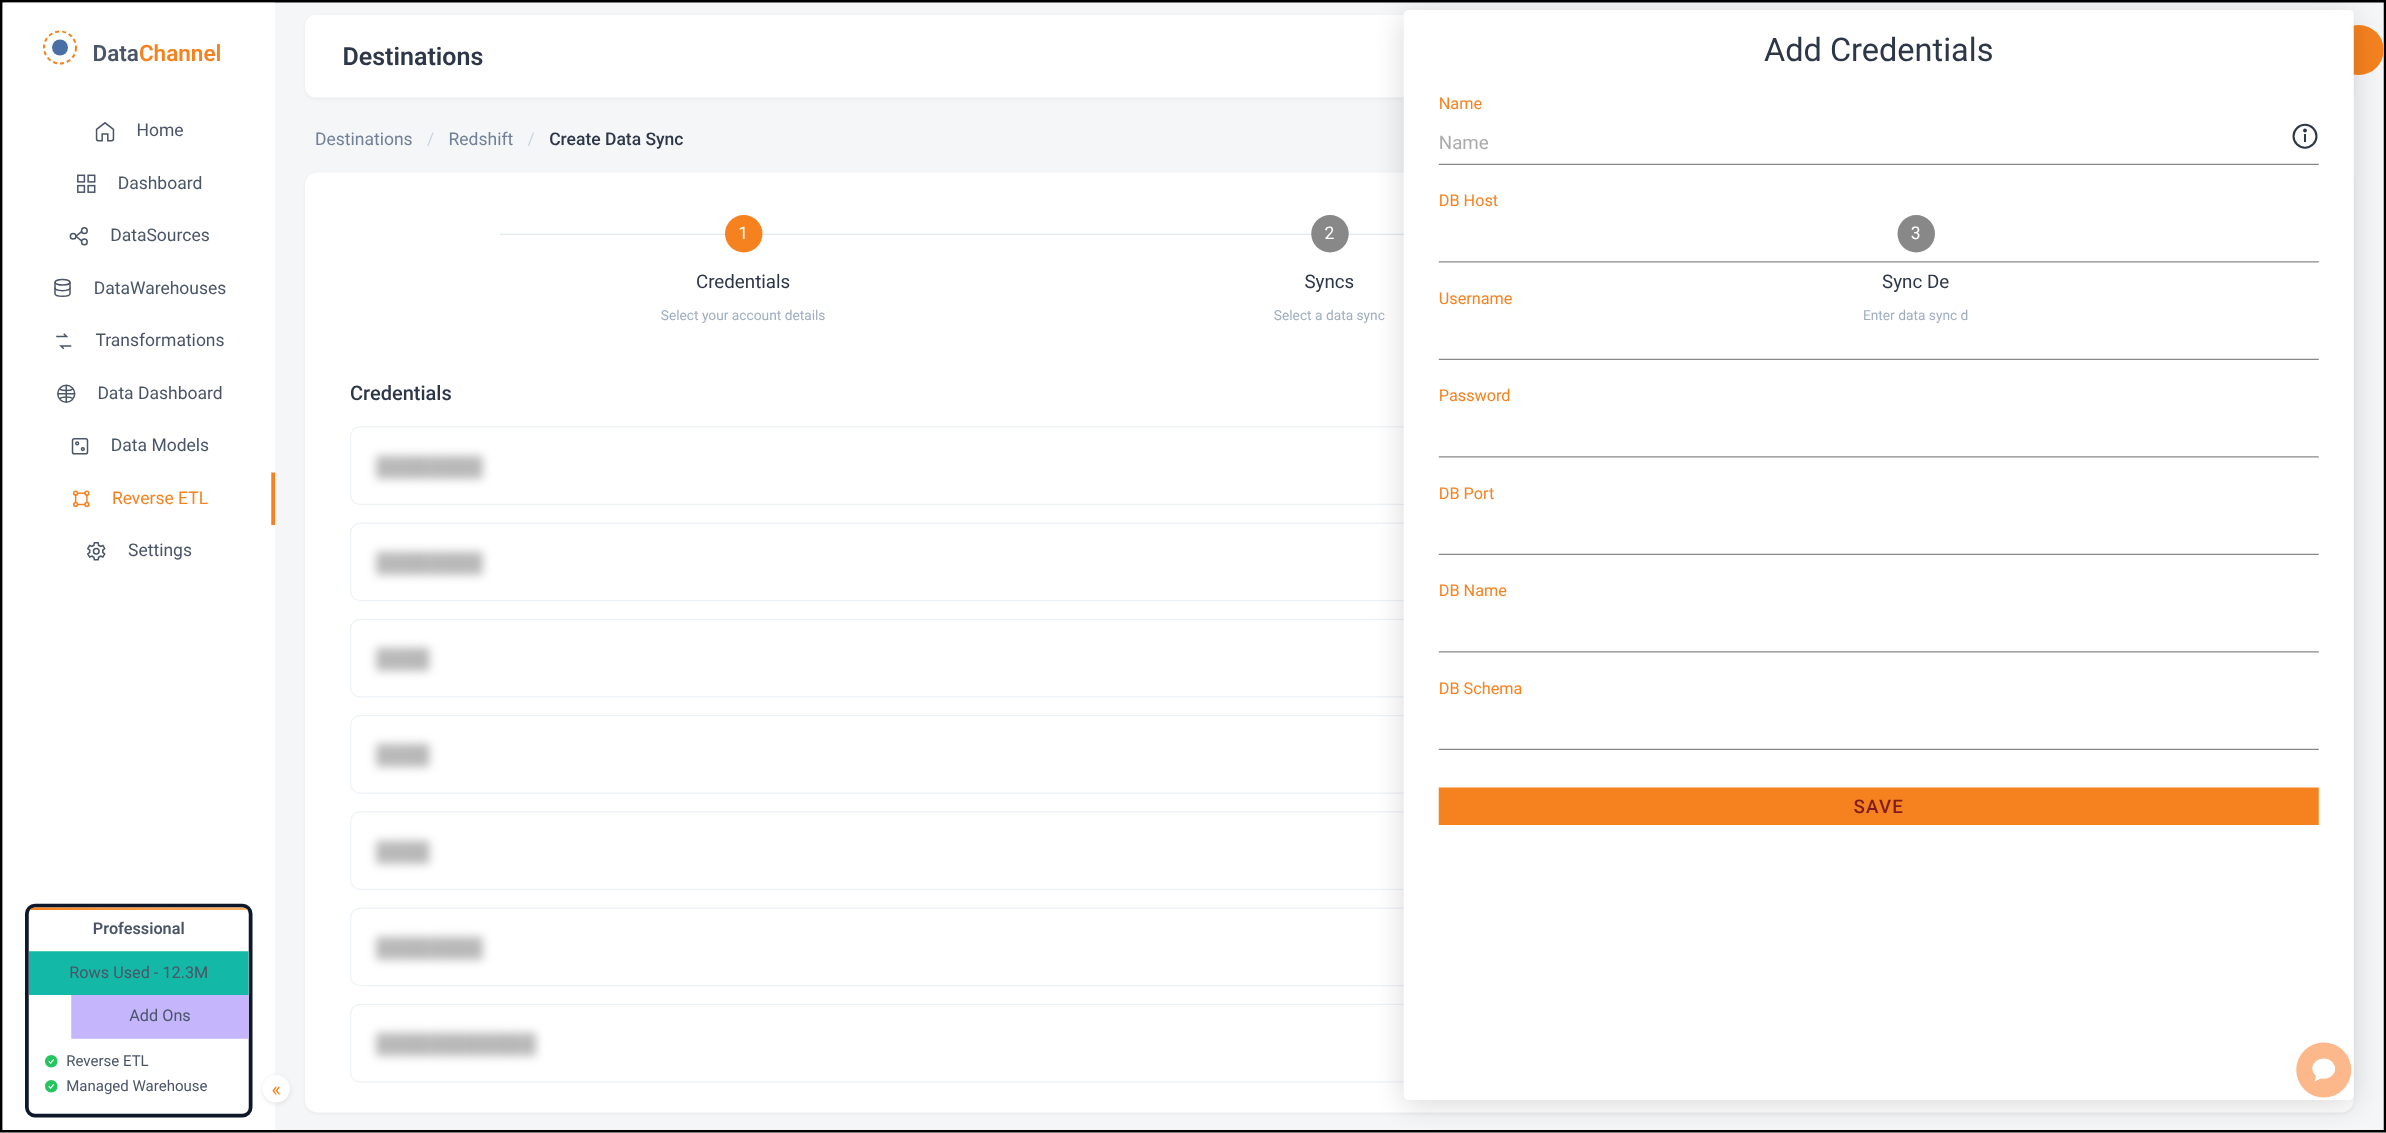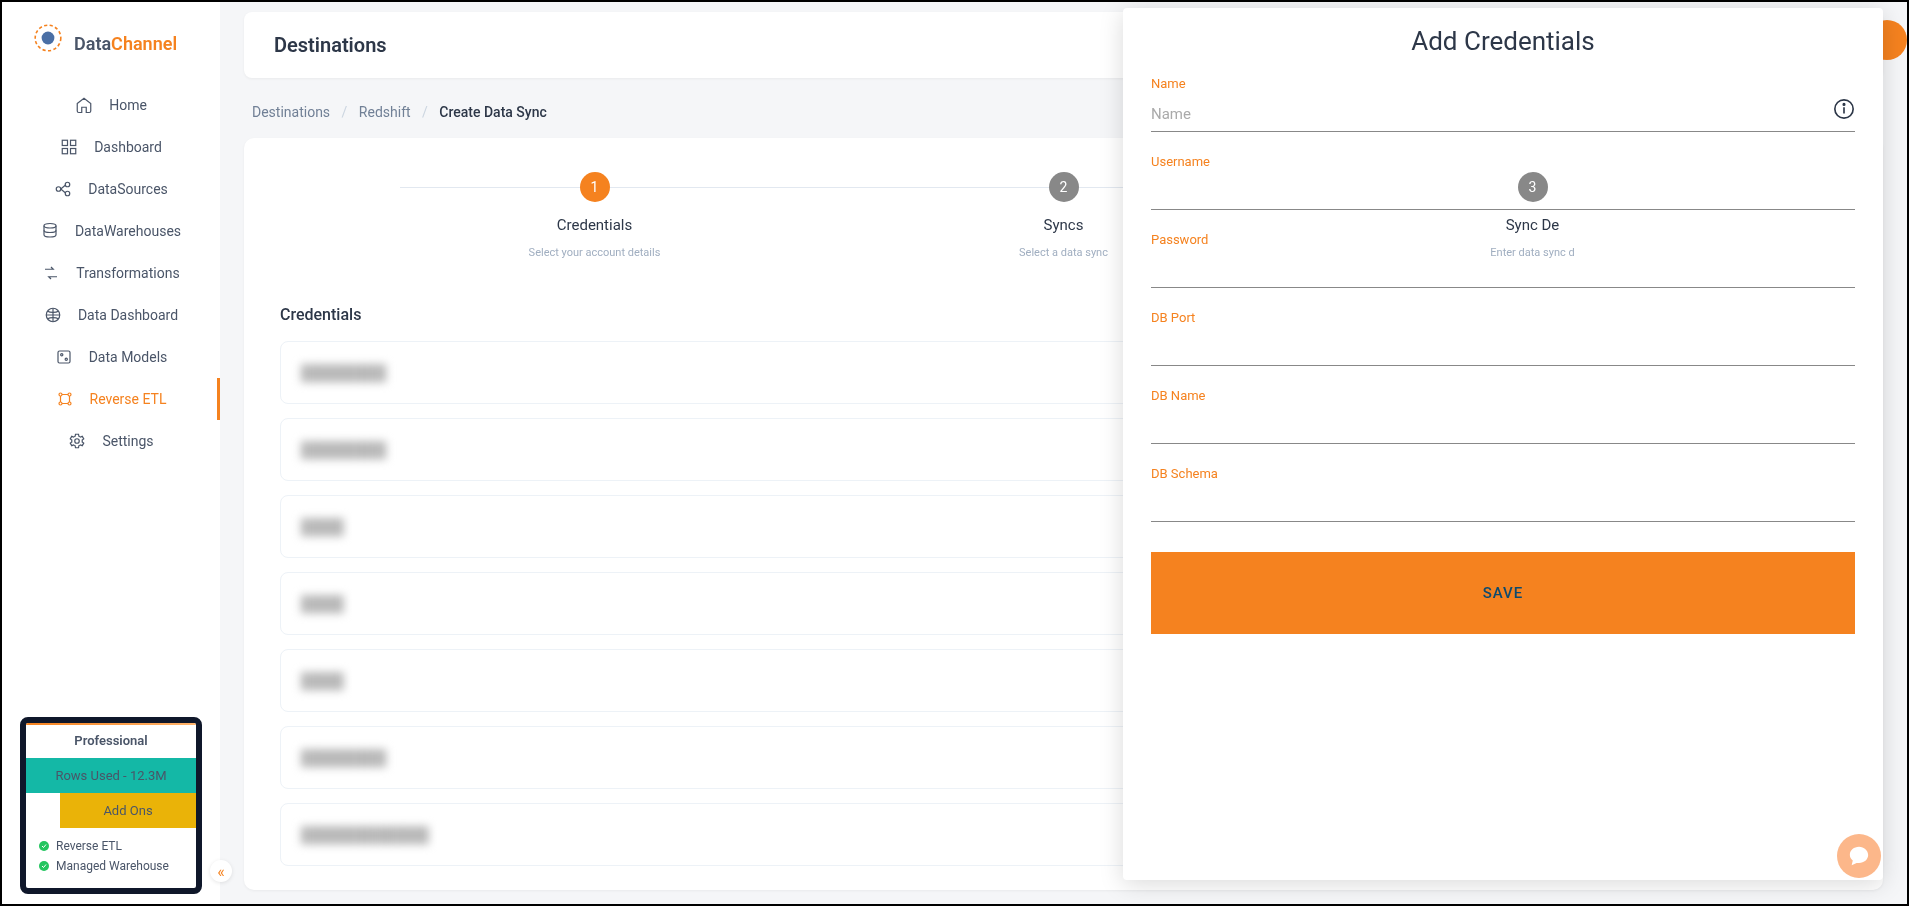--- a/index.html
+++ b/index.html
@@ -12,25 +12,25 @@
 .logo-text { font-size:18px; font-weight:600; }
 .logo-text .d1 { color:#4a5568; }
 .logo-text .d2 { color:#f5821f; }
 .nav { flex:1; padding:10px 0; }
 .nav-item { display:flex; align-items:center; gap:16px; padding:12px 30px; cursor:pointer; color:#4a5568; font-size:14px; position:relative;justify-content:center; }
 .nav-item.active { color:#f5821f; }
 .nav-item.active::after { content:''; position:absolute; right:0; top:0; bottom:0; width:3px; background:#f5821f; }
 .nav-icon { width:18px; height:18px; flex-shrink:0; display:flex; align-items:center; justify-content:center; }
 .nav-icon svg { width:18px; height:18px; stroke:currentColor; fill:none; stroke-width:1.6; }
 
-.plan-box { margin:10px 18px; border:6px solid #0f172a; border-radius:8px; overflow:hidden; font-size:13px; position:relative; }
+.plan-box { margin:10px 18px; border:3px solid #0f172a; border-radius:8px; overflow:hidden; font-size:13px; position:relative; }
 .plan-box::before { content:''; position:absolute; top:-1px; left:0; right:0; height:3px; background:linear-gradient(90deg,#f5821f,#ffb36b); }
 .plan-title { text-align:center; padding:10px; font-weight:600; color:#4a5568; }
 .plan-rows { text-align:center; padding:10px; background:#14b8a6; color:#4a5568; }
-.plan-addons { text-align:center; padding:10px; background:#eab308; color:#4a5568;margin-left:34px; }
+.plan-addons { text-align:center; padding:10px; background:#c4b5fd; color:#4a5568;margin-left:34px; }
 .plan-features { padding:8px 12px 12px; }
 .plan-feat { display:flex; align-items:center; gap:6px; color:#4a5568; font-size:12px; padding:3px 0; }
 .check-ic { width:12px; height:12px; color:#22c55e; }
 
 .collapse-btn { position:absolute; left:208px; bottom:22px; width:22px; height:22px; border-radius:50%; background:#fff; box-shadow:0 1px 4px rgba(0,0,0,0.1); display:flex; align-items:center; justify-content:center; color:#f5821f; font-size:16px; cursor:pointer; }
 
 
 .main { position:absolute; left:218px; right:0; top:0; bottom:0; padding:0 24px; overflow:hidden; }
 .topbar { background:#fff; border-radius:8px; margin-top:10px; padding:18px 30px; display:flex; align-items:center; justify-content:space-between; box-shadow:0 1px 3px rgba(0,0,0,0.05); }
 .page-title { font-size:20px; font-weight:600; color:#2d3748; }
@@ -71,21 +71,21 @@
 
 
 .modal { position:absolute; right:24px; top:6px; bottom:24px; width:760px; background:#fff; border-radius:4px; box-shadow:0 4px 24px rgba(0,0,0,0.15); padding:18px 28px; overflow-y:auto; }
 .modal-title { text-align:center; font-size:26px; color:#2d3748; font-weight:400; margin-bottom:20px; }
 .info-ic { position:absolute; right:28px; top:90px; width:22px; height:22px; color:#2d3748; cursor:pointer; }
 .info-ic svg { width:100%; height:100%; }
 .form-group { margin-bottom:22px; }
 .form-label { color:#f5821f; font-size:13px; margin-bottom:6px; display:block; }
 .form-input { width:100%; border:none; border-bottom:1px solid #888; padding:8px 0; font-size:15px; outline:none; background:transparent; }
 .form-input::placeholder { color:#aaa; }
-.save-btn { width:100%; background:#f5821f; color:#0c4a6e; border:none; padding:32px; font-size:15px; font-weight:500; letter-spacing:1px; cursor:pointer; margin-top:8px; }
+.save-btn { width:100%; background:#f5821f; color:#7f1d1d; border:none; padding:6px; font-size:15px; font-weight:500; letter-spacing:1px; cursor:pointer; margin-top:8px; }
 
 .chat-fab { position:absolute; right:26px; bottom:26px; width:44px; height:44px; border-radius:50%; background:#fcb78a; display:flex; align-items:center; justify-content:center; cursor:pointer; }
 .chat-fab svg { width:22px; height:22px; fill:#fff; }
 </style>
 </head>
 <body>
 
 <div class="sidebar">
   <div class="logo-wrap">
     <svg class="logo-icon" viewBox="0 0 40 40">
@@ -354,20 +354,21 @@
   <div class="modal-title">Add Credentials</div>
   <div class="info-ic">
     <svg viewBox="0 0 24 24" fill="none" stroke="currentColor" stroke-width="1.8">
         <circle cx="12" cy="12" r="10"></circle>
         <line x1="12" y1="10" x2="12" y2="17"></line>
         <circle cx="12" cy="7" r="0.8" fill="currentColor"></circle>
       </svg>
   </div>
   <div id="form-fields">
       <div class="form-group"><label class="form-label">Name</label><input class="form-input" placeholder="Name" style=""></div>
+      <div class="form-group"><label class="form-label">DB Host</label><input class="form-input" placeholder="" style=""></div>
       <div class="form-group"><label class="form-label">Username</label><input class="form-input" placeholder="" style=""></div>
       <div class="form-group"><label class="form-label">Password</label><input class="form-input" placeholder="" style=""></div>
       <div class="form-group"><label class="form-label">DB Port</label><input class="form-input" placeholder="" style=""></div>
       <div class="form-group"><label class="form-label">DB Name</label><input class="form-input" placeholder="" style=""></div>
       <div class="form-group"><label class="form-label">DB Schema</label><input class="form-input" placeholder="" style=""></div>
     </div>
   <button class="save-btn">SAVE</button>
 </div>
 
 <div class="chat-fab">

